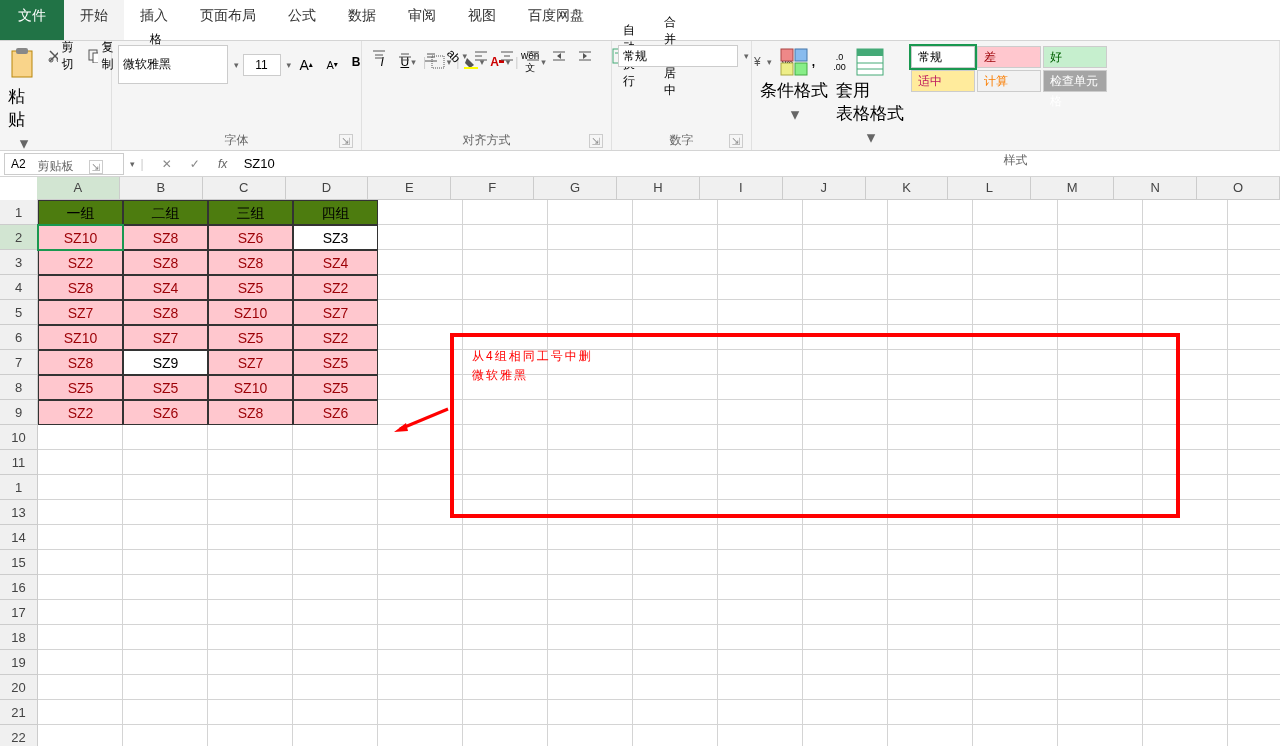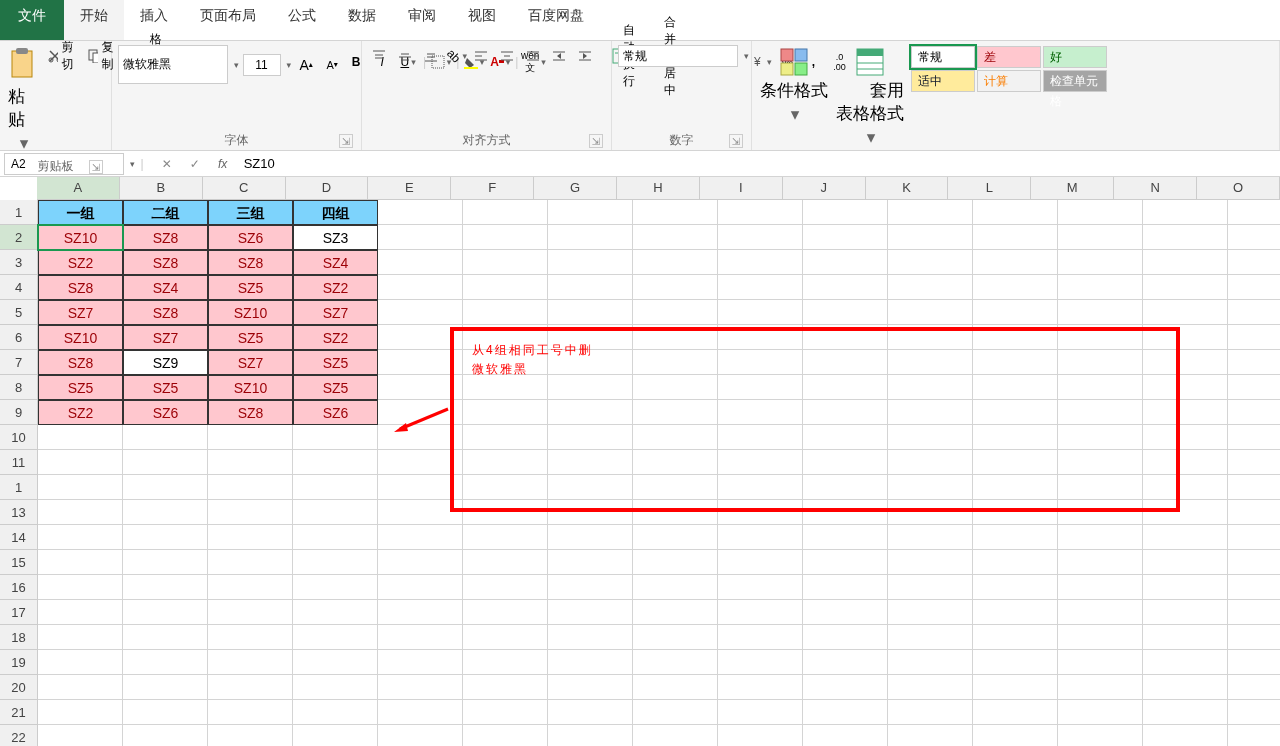--- a/index.html
+++ b/index.html
@@ -20,45 +20,45 @@
 .row { display:flex; align-items:center; gap:4px; }
 .drop-arrow { font-size:9px; color:#666; margin-left:2px; }
 input.font-name { width:110px; height:39px; border:1px solid #ccc; background:#fff; padding:16px 4px; font-size:12px; }
 input.font-size { width:38px; height:22px; border:1px solid #ccc; background:#fff; padding:0 4px; font-size:12px; text-align:center; }
 .btn-sq { width:22px; height:22px; border:1px solid transparent; background:transparent; display:inline-flex; align-items:center; justify-content:center; cursor:pointer; font-size:13px; }
 .num-select { width:52px; height:22px; border:1px solid #ccc; background:#fff; padding:0 4px; font-size:12px; }
 .style-cell { width:64px; height:22px; border:1px solid #ccc; font-size:12px; padding:0 6px; line-height:20px; margin:1px; }
 .style-normal { background:#fff; outline:2px solid #1a9850; }
 .style-bad { background:#ffc7ce; color:#9c0006; }
 .style-good { background:#c6efce; color:#006100; }
-.style-mid { background:#ffeb9c; color:#0f172a; }
+.style-mid { background:#ffeb9c; color:#be185d; }
 .style-calc { background:#f2f2f2; color:#fa7d00; }
 .style-check { background:#a5a5a5; color:#fff; }
 .namebar { display:flex; height:26px; border-bottom:1px solid #d4d4d4; background:#fff; align-items:center; }
 .name-box { width:120px; height:22px; border:1px solid #ccc; margin:0 4px; padding:0 6px; font-size:12px; }
 .fx-area { display:flex; align-items:center; gap:6px; margin-left:6px; }
 .fx-btn { width:22px; height:22px; display:flex; align-items:center; justify-content:center; color:#888; cursor:pointer; }
 .fx-label { font-style:italic; color:#666; }
 .formula-input { border:none; outline:none; height:22px; font-size:13px; margin-left:10px; width:200px; }
 .grid-wrap { position:relative; height:580px; overflow:hidden; }
 .col-headers { display:flex; margin-left:37px; background:#f0f0f0; border-bottom:1px solid #ccc; }
 .col-h { width:85px; height:22px; border-right:1px solid #ccc; text-align:center; line-height:22px; font-size:13px; color:#444; }
 .col-h.sel { background:#d2e5d2; }
 .grid-body { display:flex; }
 .row-headers { display:flex; flex-direction:column; background:#f0f0f0; border-right:1px solid #ccc; }
 .row-h { width:37px; height:25px; border-bottom:1px solid #ccc; text-align:center; line-height:25px; font-size:13px; color:#444; }
 .row-h.sel { background:#d2e5d2; }
 .cells { position:relative; }
 .cell-row { display:flex; }
 .cell { width:85px; height:25px; border-right:1px solid #d4d4d4; border-bottom:1px solid #d4d4d4; font-size:14px; line-height:25px; text-align:center; position:relative; }
-.cell.header { background:#7dd3fc; font-weight:bold; border:1px solid #333; }
+.cell.header { background:#4d7c0f; font-weight:normal; border:1px solid #333; }
 .cell.data { border:1px solid #333; }
 .cell.pink { background:#ffc7ce; color:#9c0006; }
 .cell.active { outline:2px solid #1a9850; outline-offset:-1px; z-index:2; }
-.annotation { position:absolute; left:450px; top:150px; width:730px; height:185px; border:4px solid #ff0000; color:#ff0000; font-size:48px; line-height:1.6; padding:10px 18px; font-weight:400; letter-spacing:2px; }
+.annotation { position:absolute; left:450px; top:156px; width:730px; height:185px; border:4px solid #ff0000; color:#ff0000; font-size:48px; line-height:1.6; padding:10px 18px; font-weight:400; letter-spacing:2px; }
 .red-arrow { position:absolute; left:392px; top:228px; width:60px; height:30px; pointer-events:none; }
 svg { display:block; }
 </style>
 </head>
 <body>
 
 <div class="ribbon-tabs">
   <div class="tab file">文件</div>
   <div class="tab active">开始</div>
   <div class="tab">插入</div>
@@ -284,33 +284,34 @@
         <span>条件格式</span>
           <span class="drop-arrow">▾</span>
       </div>
       <div class="vbtn">
         <svg width="30" height="30">
             <rect x="2" y="2" width="26" height="26" fill="#fff" stroke="#4a7"></rect>
             <rect x="2" y="2" width="26" height="7" fill="#4a7"></rect>
             <line x1="2" y1="16" x2="28" y2="16" stroke="#4a7"></line>
             <line x1="2" y1="22" x2="28" y2="22" stroke="#4a7"></line>
           </svg>
-        <span style="white-space:pre-line;text-align:right">套用
+        <span style="white-space:pre-line;text-align:left">套用
 表格格式</span>
           <span class="drop-arrow">▾</span>
       </div>
       <div style="display:flex;flex-wrap:wrap;width:210px">
         <div class="style-cell style-normal">常规</div>
         <div class="style-cell style-bad">差</div>
         <div class="style-cell style-good">好</div>
         <div class="style-cell style-mid">适中</div>
         <div class="style-cell style-calc">计算</div>
         <div class="style-cell style-check">检查单元格</div>
       </div>
     </div>
+    <div class="group-label"><span>样式</span></div>
   </div>
 </div>
 
 <div class="namebar">
   <input class="name-box" value="A2" style="">
   <span class="drop-arrow">▾</span>
   <span style="color:#ccc;margin:0 6px">|</span>
   <div class="fx-area">
     <div class="fx-btn">✕</div>
     <div class="fx-btn">✓</div>

